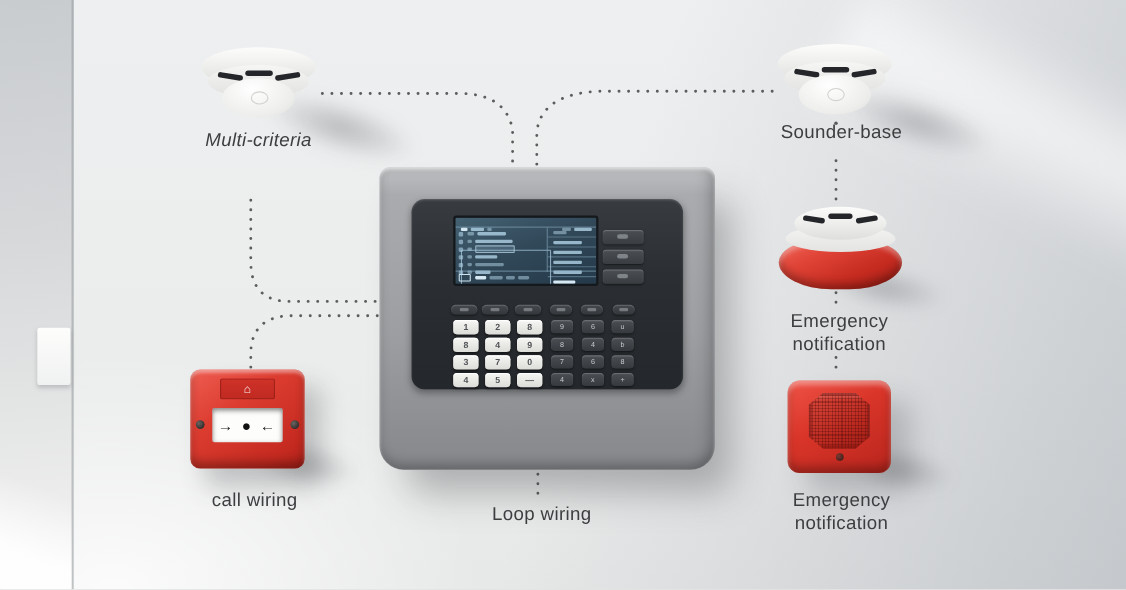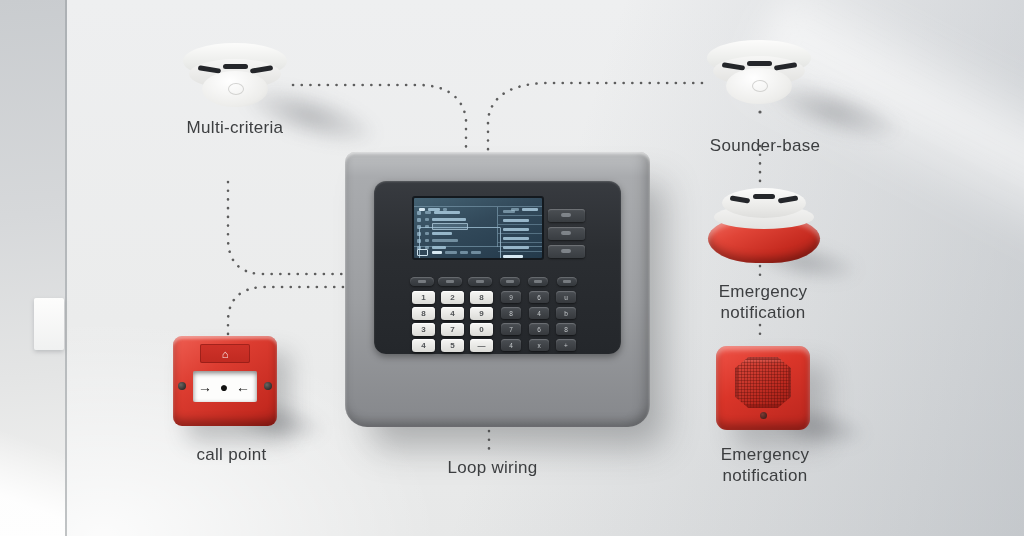--- a/index.html
+++ b/index.html
@@ -184,35 +184,35 @@
     <div class="det-base"></div>
     <div class="det-band">
       <div class="vent v1"></div>
       <div class="vent v2"></div>
       <div class="vent v3"></div>
     </div>
     <div class="det-dome">
       <div class="det-ring"></div>
     </div>
   </div>
-  <div class="lbl" style="left:150px;top:117px;width:170px;">Multi-criteria</div>
+  <div class="lbl" style="left:150px;top:117px;width:170px;font-style:italic;">Multi-criteria</div>
 
   <div class="soft-shadow" style="left:740px;top:82px;width:190px;height:60px;transform:rotate(17deg);"></div>
   <div class="detector" style="left:705px;top:35px;">
     <div class="det-base"></div>
     <div class="det-band">
       <div class="vent v1"></div>
       <div class="vent v2"></div>
       <div class="vent v3"></div>
     </div>
     <div class="det-dome">
       <div class="det-ring"></div>
     </div>
   </div>
-  <div class="lbl" style="left:690px;top:135px;width:150px;">Sounder-base</div>
+  <div class="lbl" style="left:690px;top:109px;width:150px;">Sounder-base</div>
 
   <div class="panel-case">
     <div class="panel-bezel"></div>
 
     <div class="screen">
       <div class="scr-header">
         <span class="chip w6 bright"></span><span class="chip w12"></span><span class="chip w4 dim"></span>
         <span class="right-chips"><span class="chip w8 dim"></span><span class="chip w16"></span></span>
       </div>
       <div class="scr-left">
@@ -368,21 +368,21 @@
     <div class="cp-plate">
       <span>⌂</span>
     </div>
     <div class="cp-window">
       <span>→ ● ←</span>
     </div>
     <div class="screw l"></div>
     <div class="screw r"></div>
   </div>
   <div class="lbl" style="left:159px;top:444px;width:145px;">
-    <div>call point</div>
+    <div>call wiring</div>
   </div>
 
   <div class="soft-shadow" style="left:730px;top:238px;width:150px;height:48px;transform:rotate(10deg);"></div>
   <div class="beacon">
     <div class="bcn-red"></div>
     <div class="bcn-rim"></div>
     <div class="bcn-cap">
       <div class="vent v1" style="left:8px;top:9px;width:20px;"></div>
       <div class="vent v2" style="left:31px;top:6px;width:22px;"></div>
       <div class="vent v3" style="left:56px;top:9px;width:20px;"></div>

